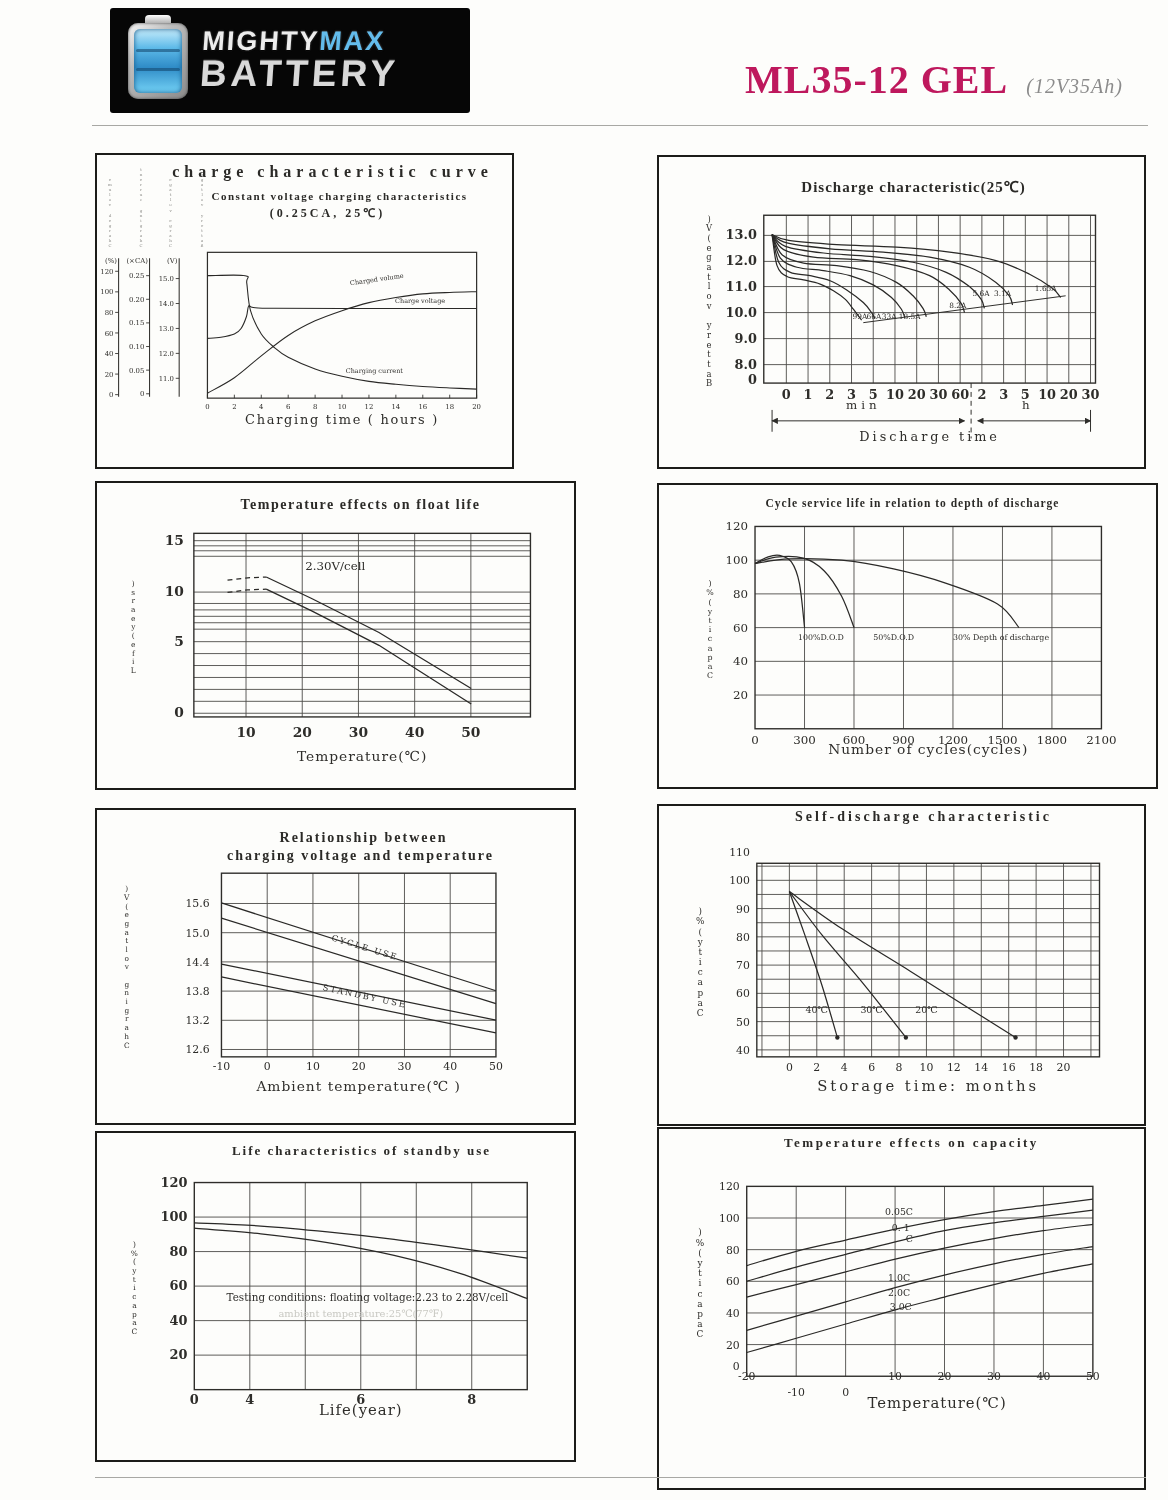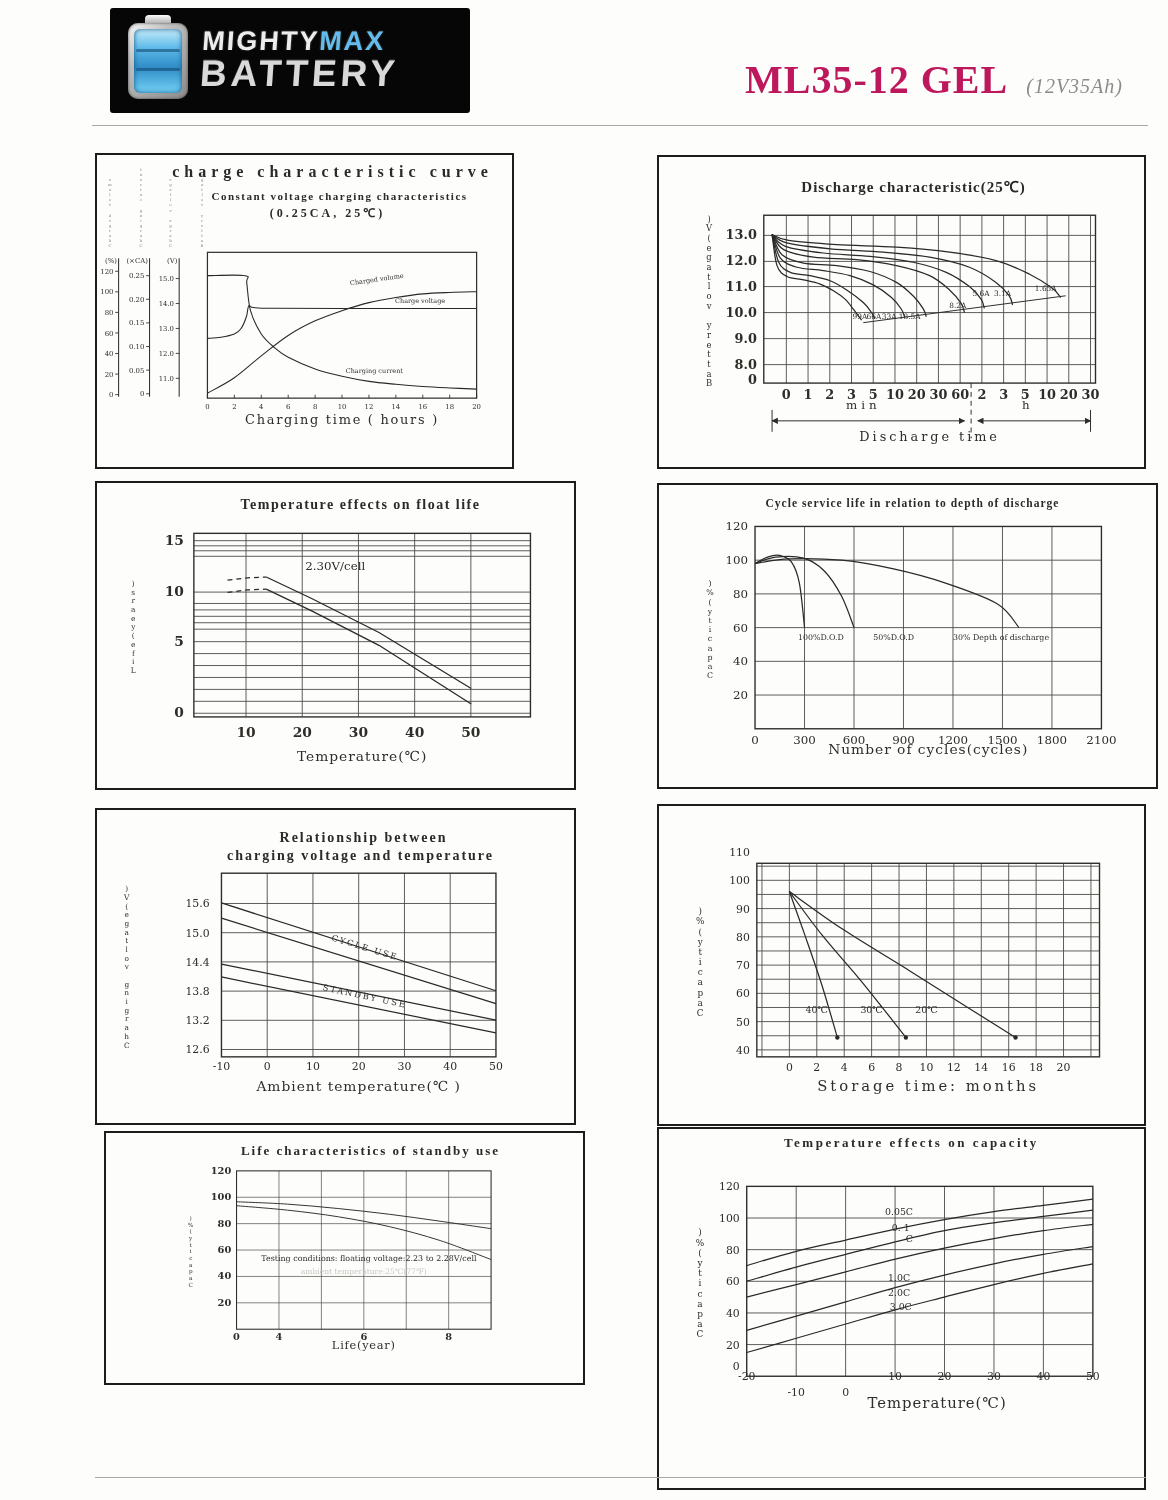--- a/index.html
+++ b/index.html
@@ -370,20 +370,21 @@
           <path d="M125 169.08999999999997L403 225.82" fill="none" stroke="#2a2927" stroke-width="1.25"></path>
           <text x="269.56" y="142.12" text-anchor="middle" font-size="8.5" fill="#2e2d2a" letter-spacing="2" transform="rotate(17 269.56 142.12)">CYCLE USE</text>
           <text x="269.56" y="191.41000000000003" text-anchor="middle" font-size="8.5" fill="#2e2d2a" letter-spacing="2" transform="rotate(12 269.56 191.41000000000003)">STANDBY USE</text>
           <text x="29.090000000000003" y="0" font-size="7.5" fill="#2e2d2a" text-anchor="middle"><tspan x="29.090000000000003" y="82.19999999999999">)</tspan><tspan x="29.090000000000003" y="91">V</tspan><tspan x="29.090000000000003" y="99.8">(</tspan><tspan x="29.090000000000003" y="108.6">e</tspan><tspan x="29.090000000000003" y="117.39999999999999">g</tspan><tspan x="29.090000000000003" y="126.19999999999999">a</tspan><tspan x="29.090000000000003" y="135">t</tspan><tspan x="29.090000000000003" y="143.8">l</tspan><tspan x="29.090000000000003" y="152.6">o</tspan><tspan x="29.090000000000003" y="161.39999999999998">v</tspan><tspan x="29.090000000000003" y="170.2"> </tspan><tspan x="29.090000000000003" y="179">g</tspan><tspan x="29.090000000000003" y="187.8">n</tspan><tspan x="29.090000000000003" y="196.60000000000002">i</tspan><tspan x="29.090000000000003" y="205.39999999999998">g</tspan><tspan x="29.090000000000003" y="214.2">r</tspan><tspan x="29.090000000000003" y="223">a</tspan><tspan x="29.090000000000003" y="231.8">h</tspan><tspan x="29.090000000000003" y="240.60000000000002">C</tspan></text>
           <text x="264" y="285" text-anchor="middle" font-size="14" fill="#2e2d2a" letter-spacing="1">Ambient temperature(℃ )</text>
         </svg>
       </div>
   </section>
 
   <section class="panel" style="left:657px;top:804px;width:489px;height:322px">
+    <div class="ptitle" style="top:3px;font-size:14px;letter-spacing:3px;padding-left:44px">Self-discharge characteristic</div>
     <div class="chart-host">
         <svg viewBox="0 0 489 322">
           <defs>
             <marker id="arw5" viewBox="0 0 10 10" refX="9" refY="5" markerWidth="6.5" markerHeight="6.5" orient="auto-start-reverse">
               <path d="M0 0L10 5L0 10z" fill="#2e2d2a"></path>
             </marker>
           </defs>
           <line x1="103.205" y1="254" x2="103.205" y2="58" stroke="#4a4946" stroke-width="0.9"></line>
           <line x1="130.965" y1="254" x2="130.965" y2="58" stroke="#4a4946" stroke-width="0.9"></line>
           <line x1="158.725" y1="254" x2="158.725" y2="58" stroke="#4a4946" stroke-width="0.9"></line>
@@ -439,21 +440,21 @@
           <circle cx="359.985" cy="234.4" r="2.2" fill="#2a2927"></circle>
           <text x="158.725" y="209.9" text-anchor="middle" font-size="9.5" fill="#2e2d2a">40℃</text>
           <text x="214.245" y="209.9" text-anchor="middle" font-size="9.5" fill="#2e2d2a">30℃</text>
           <text x="269.765" y="209.9" text-anchor="middle" font-size="9.5" fill="#2e2d2a">20℃</text>
           <text x="40.745" y="0" font-size="9" fill="#2e2d2a" text-anchor="middle"><tspan x="40.745" y="109.64999999999999">)</tspan><tspan x="40.745" y="119.94999999999999">%</tspan><tspan x="40.745" y="130.25">(</tspan><tspan x="40.745" y="140.55">y</tspan><tspan x="40.745" y="150.85">t</tspan><tspan x="40.745" y="161.15">i</tspan><tspan x="40.745" y="171.45">c</tspan><tspan x="40.745" y="181.75">a</tspan><tspan x="40.745" y="192.05">p</tspan><tspan x="40.745" y="202.35">a</tspan><tspan x="40.745" y="212.65">C</tspan></text>
           <text x="271.5" y="289" text-anchor="middle" font-size="15" fill="#2e2d2a" letter-spacing="3">Storage time: months</text>
         </svg>
       </div>
   </section>
 
-  <section class="panel" style="left:104px;top:1131px;width:481px;height:254px">
+  <section class="panel" style="left:95px;top:1131px;width:481px;height:331px">
     <div class="ptitle" style="top:10px;font-size:13px;letter-spacing:2px;padding-left:52px">Life characteristics of standby  use</div>
     <div class="chart-host">
         <svg viewBox="0 0 481 330">
           <defs>
             <marker id="arw6" viewBox="0 0 10 10" refX="9" refY="5" markerWidth="6.5" markerHeight="6.5" orient="auto-start-reverse">
               <path d="M0 0L10 5L0 10z" fill="#2e2d2a"></path>
             </marker>
           </defs>
           <line x1="154.0112" y1="259" x2="154.0112" y2="50" stroke="#4a4946" stroke-width="0.9"></line>
           <line x1="209.9888" y1="259" x2="209.9888" y2="50" stroke="#4a4946" stroke-width="0.9"></line>

